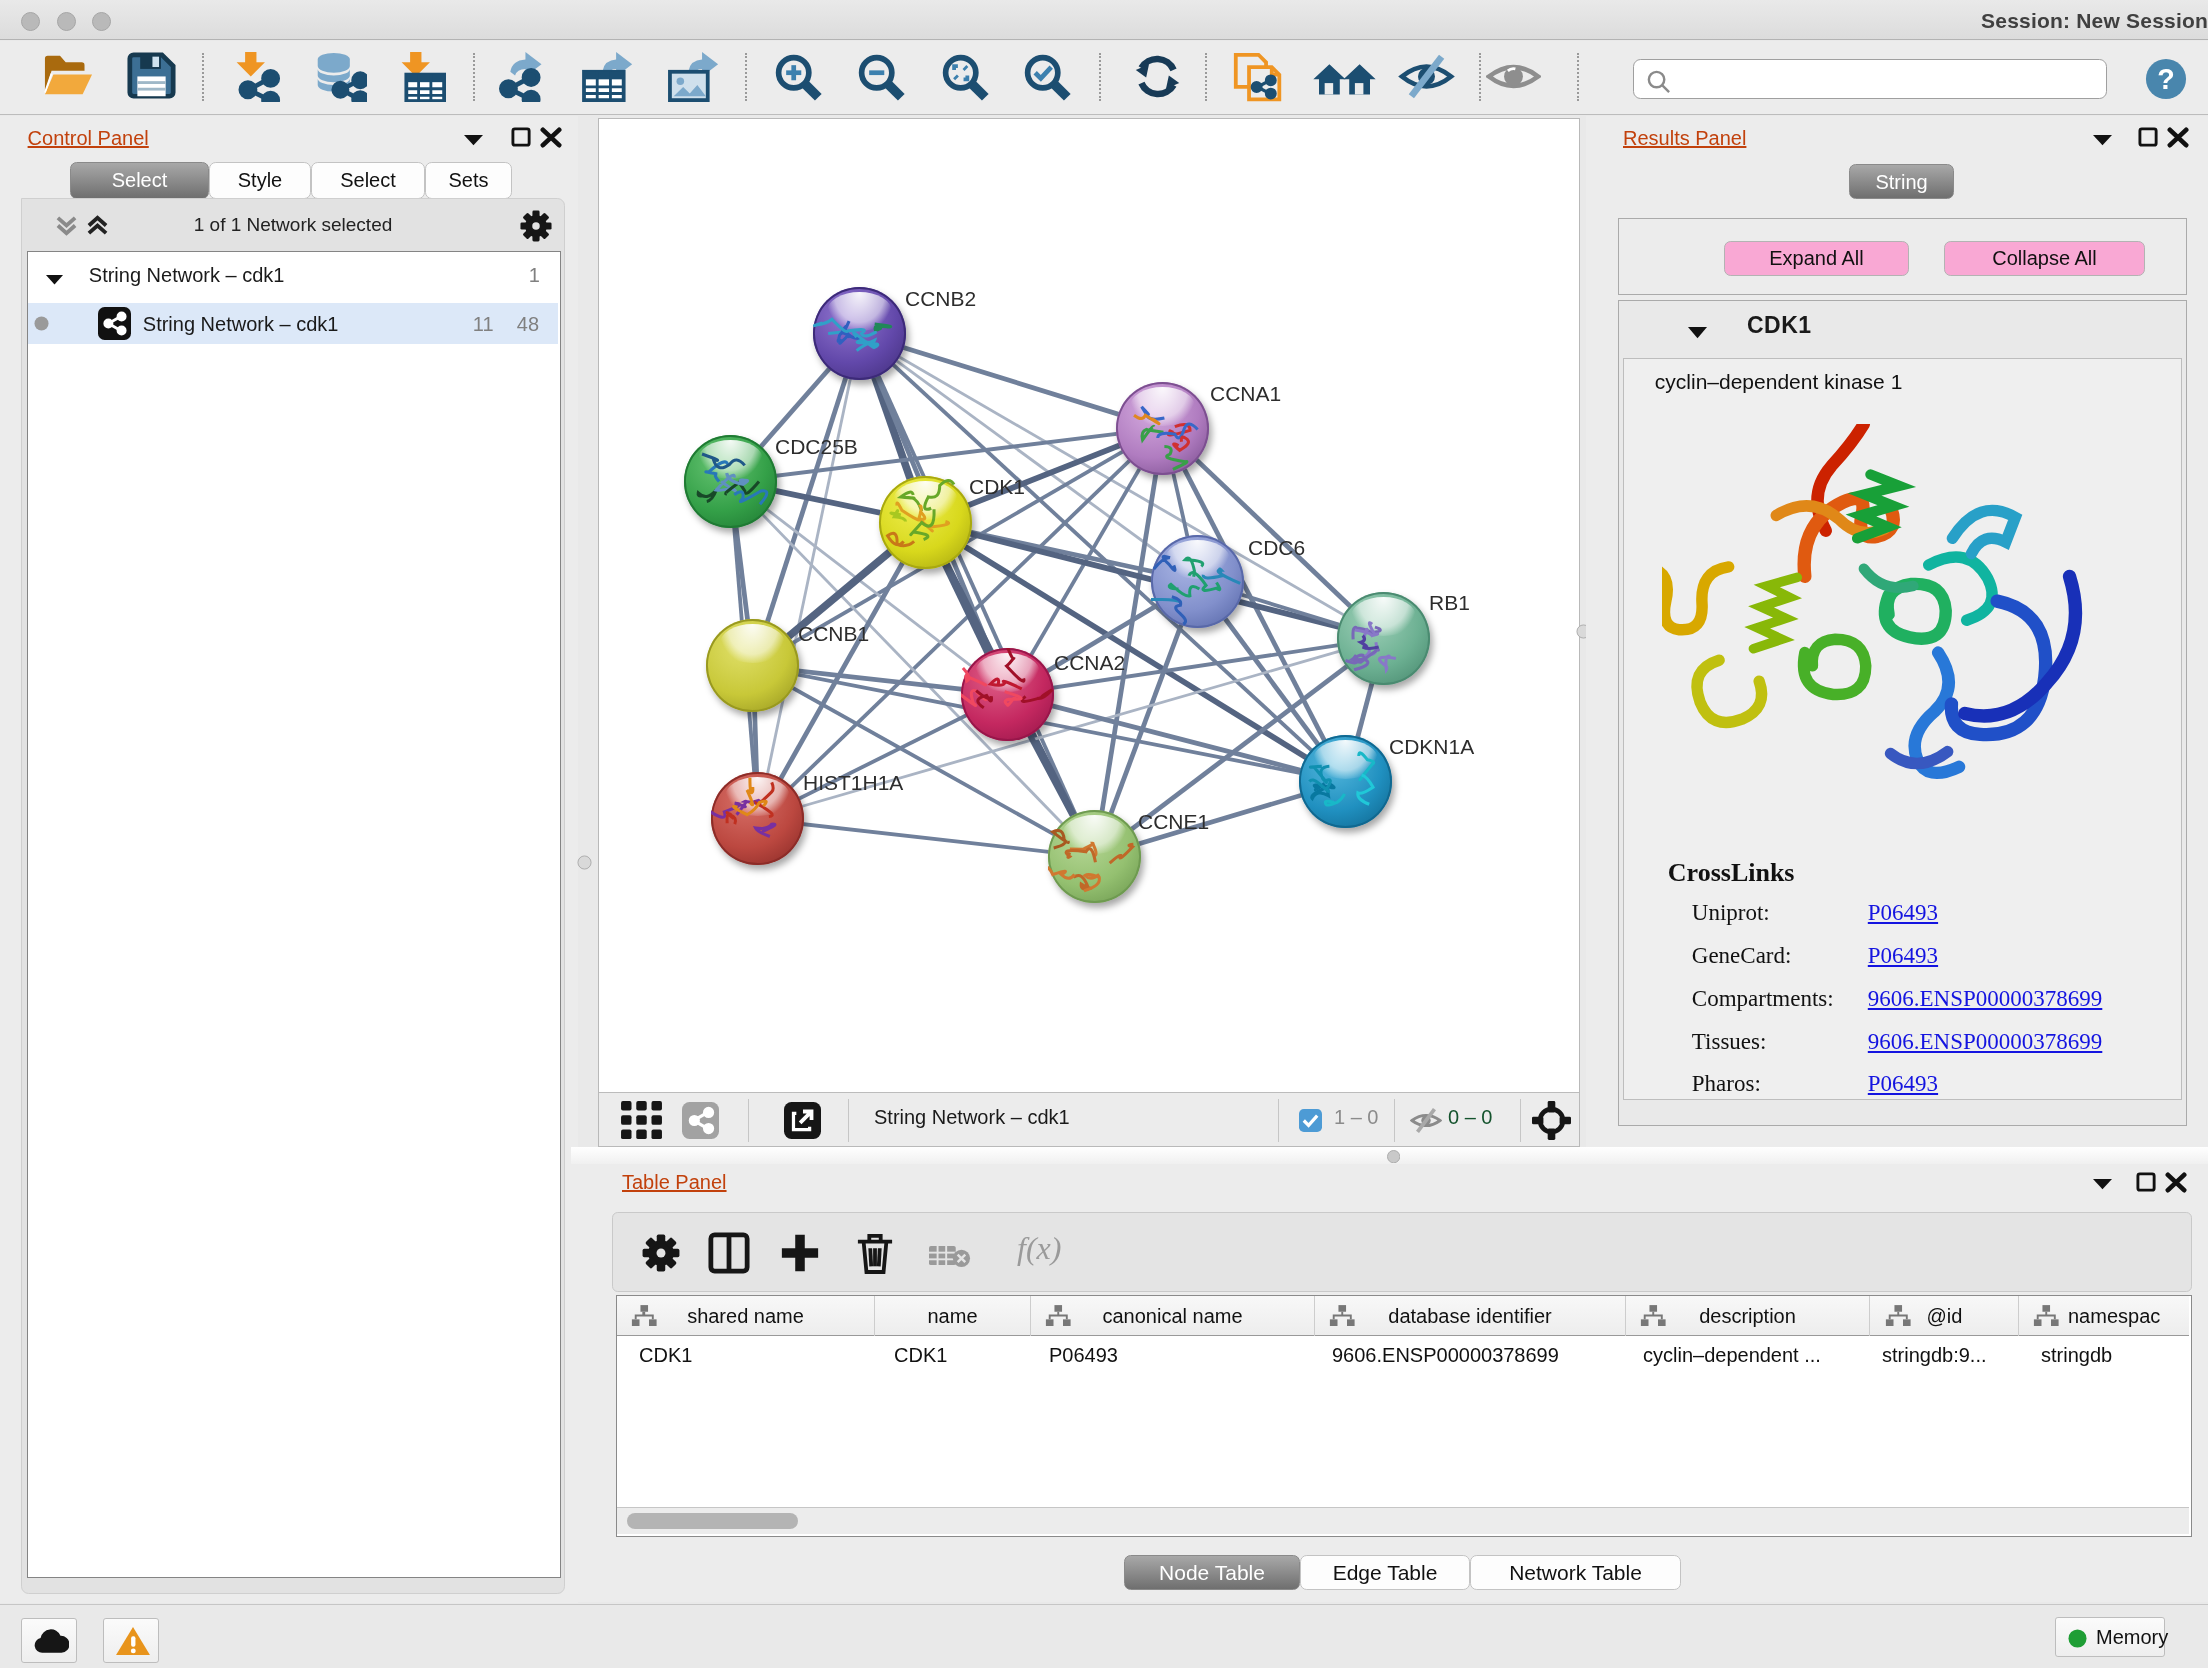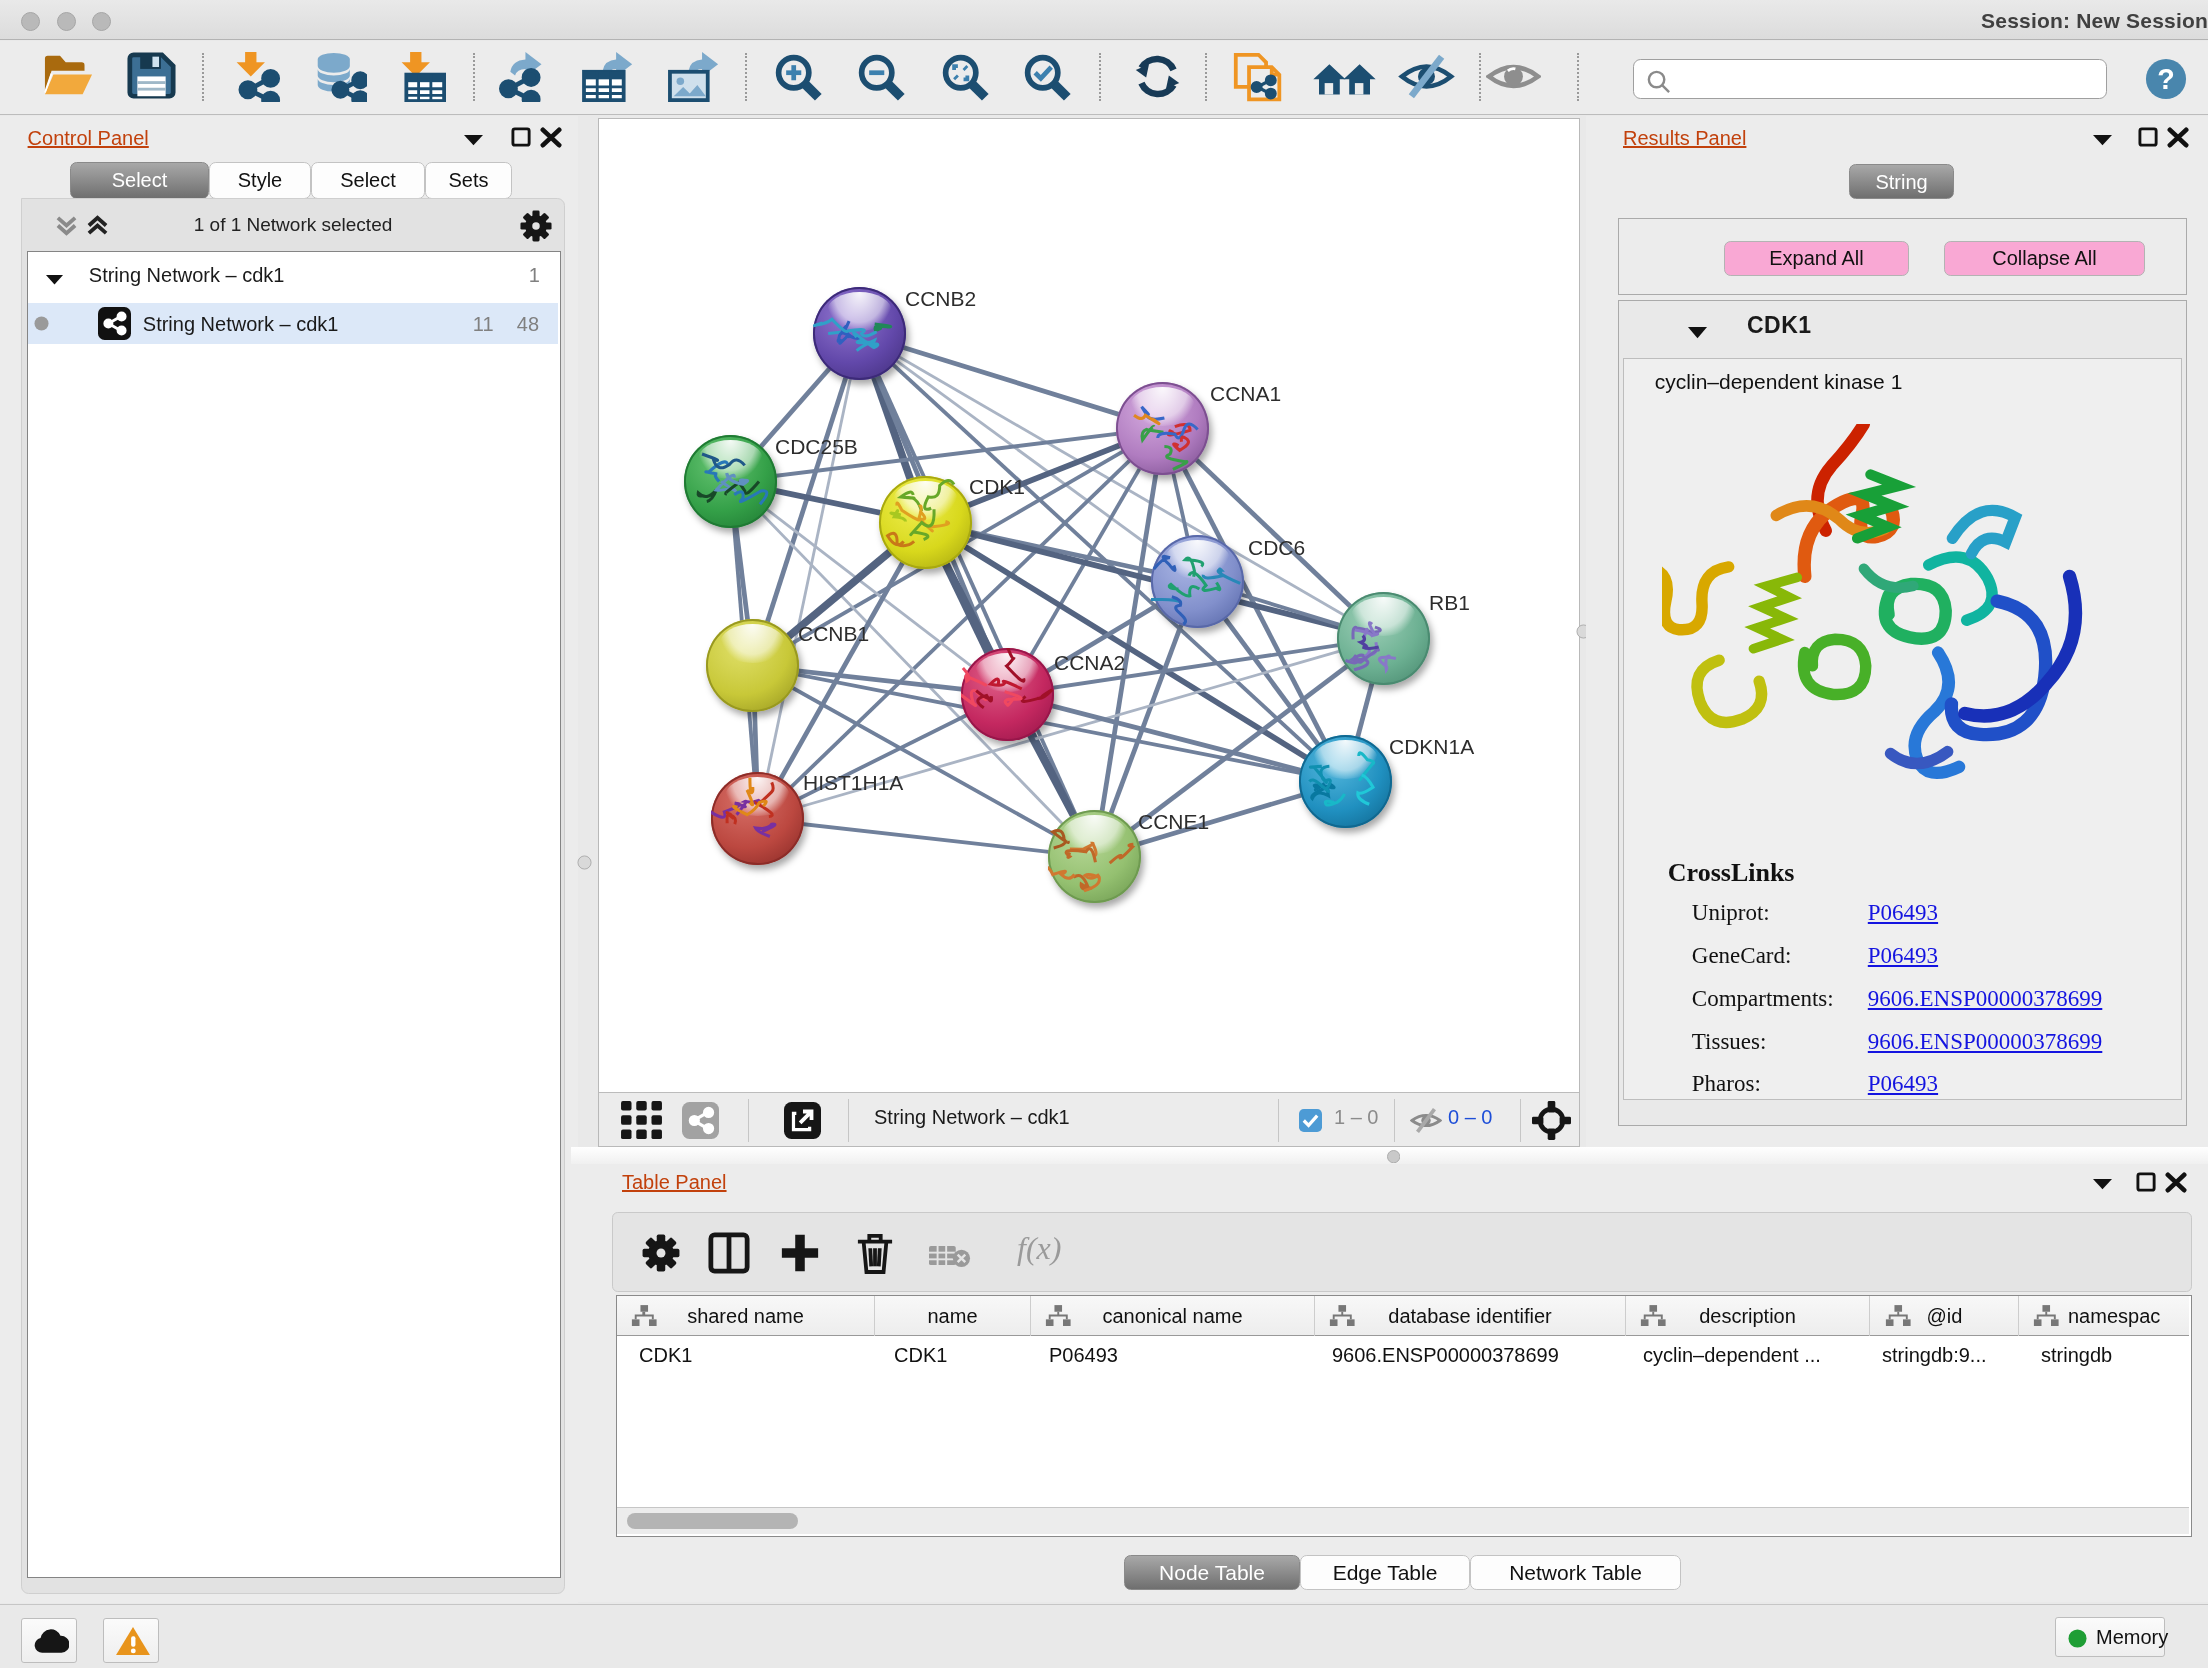--- a/index.html
+++ b/index.html
@@ -534,21 +534,21 @@
       <rect x="0" y="0" width="24" height="24" rx="5" fill="#4d9bd5"></rect>
       <path d="M5 12 l5 5 9-10" stroke="#fff" stroke-width="3.4" fill="none"></path>
     </svg>
     <div class="abs" style="left:735px; top:13.3px; font-size:20px; color:#8b8b8b;">1 – 0</div>
     <div class="nbsep" style="left:795px;"></div>
     <svg class="abs" style="left:811px; top:14.3px;" width="32" height="27" viewBox="0 0 34 28">
       <path d="M2 14 Q17 3 32 14 Q17 25 2 14 Z" fill="none" stroke="#8b8b8b" stroke-width="3"></path>
       <circle cx="17" cy="14" r="5" fill="#8b8b8b"></circle>
       <line x1="26" y1="2" x2="8" y2="26" stroke="#a9a9a9" stroke-width="4"></line>
     </svg>
-    <div class="abs" style="left:849px; top:13.3px; font-size:20px; color:#1d4ed8;">0 – 0</div>
+    <div class="abs" style="left:849px; top:13.3px; font-size:20px; color:#14532d;">0 – 0</div>
     <div class="nbsep" style="left:921px;"></div>
     <svg class="abs" style="left:933px; top:7.6px;" width="39" height="39" viewBox="0 0 41 41">
       <circle cx="20.5" cy="20.5" r="12" fill="none" stroke="#161616" stroke-width="5"></circle>
       <g fill="#161616">
           <rect x="16.5" y="0" width="8" height="12" rx="1.5"></rect>
           <rect x="16.5" y="29" width="8" height="12" rx="1.5"></rect>
           <rect x="0" y="16.5" width="12" height="8" rx="1.5"></rect>
           <rect x="29" y="16.5" width="12" height="8" rx="1.5"></rect>
         </g>
     </svg>

